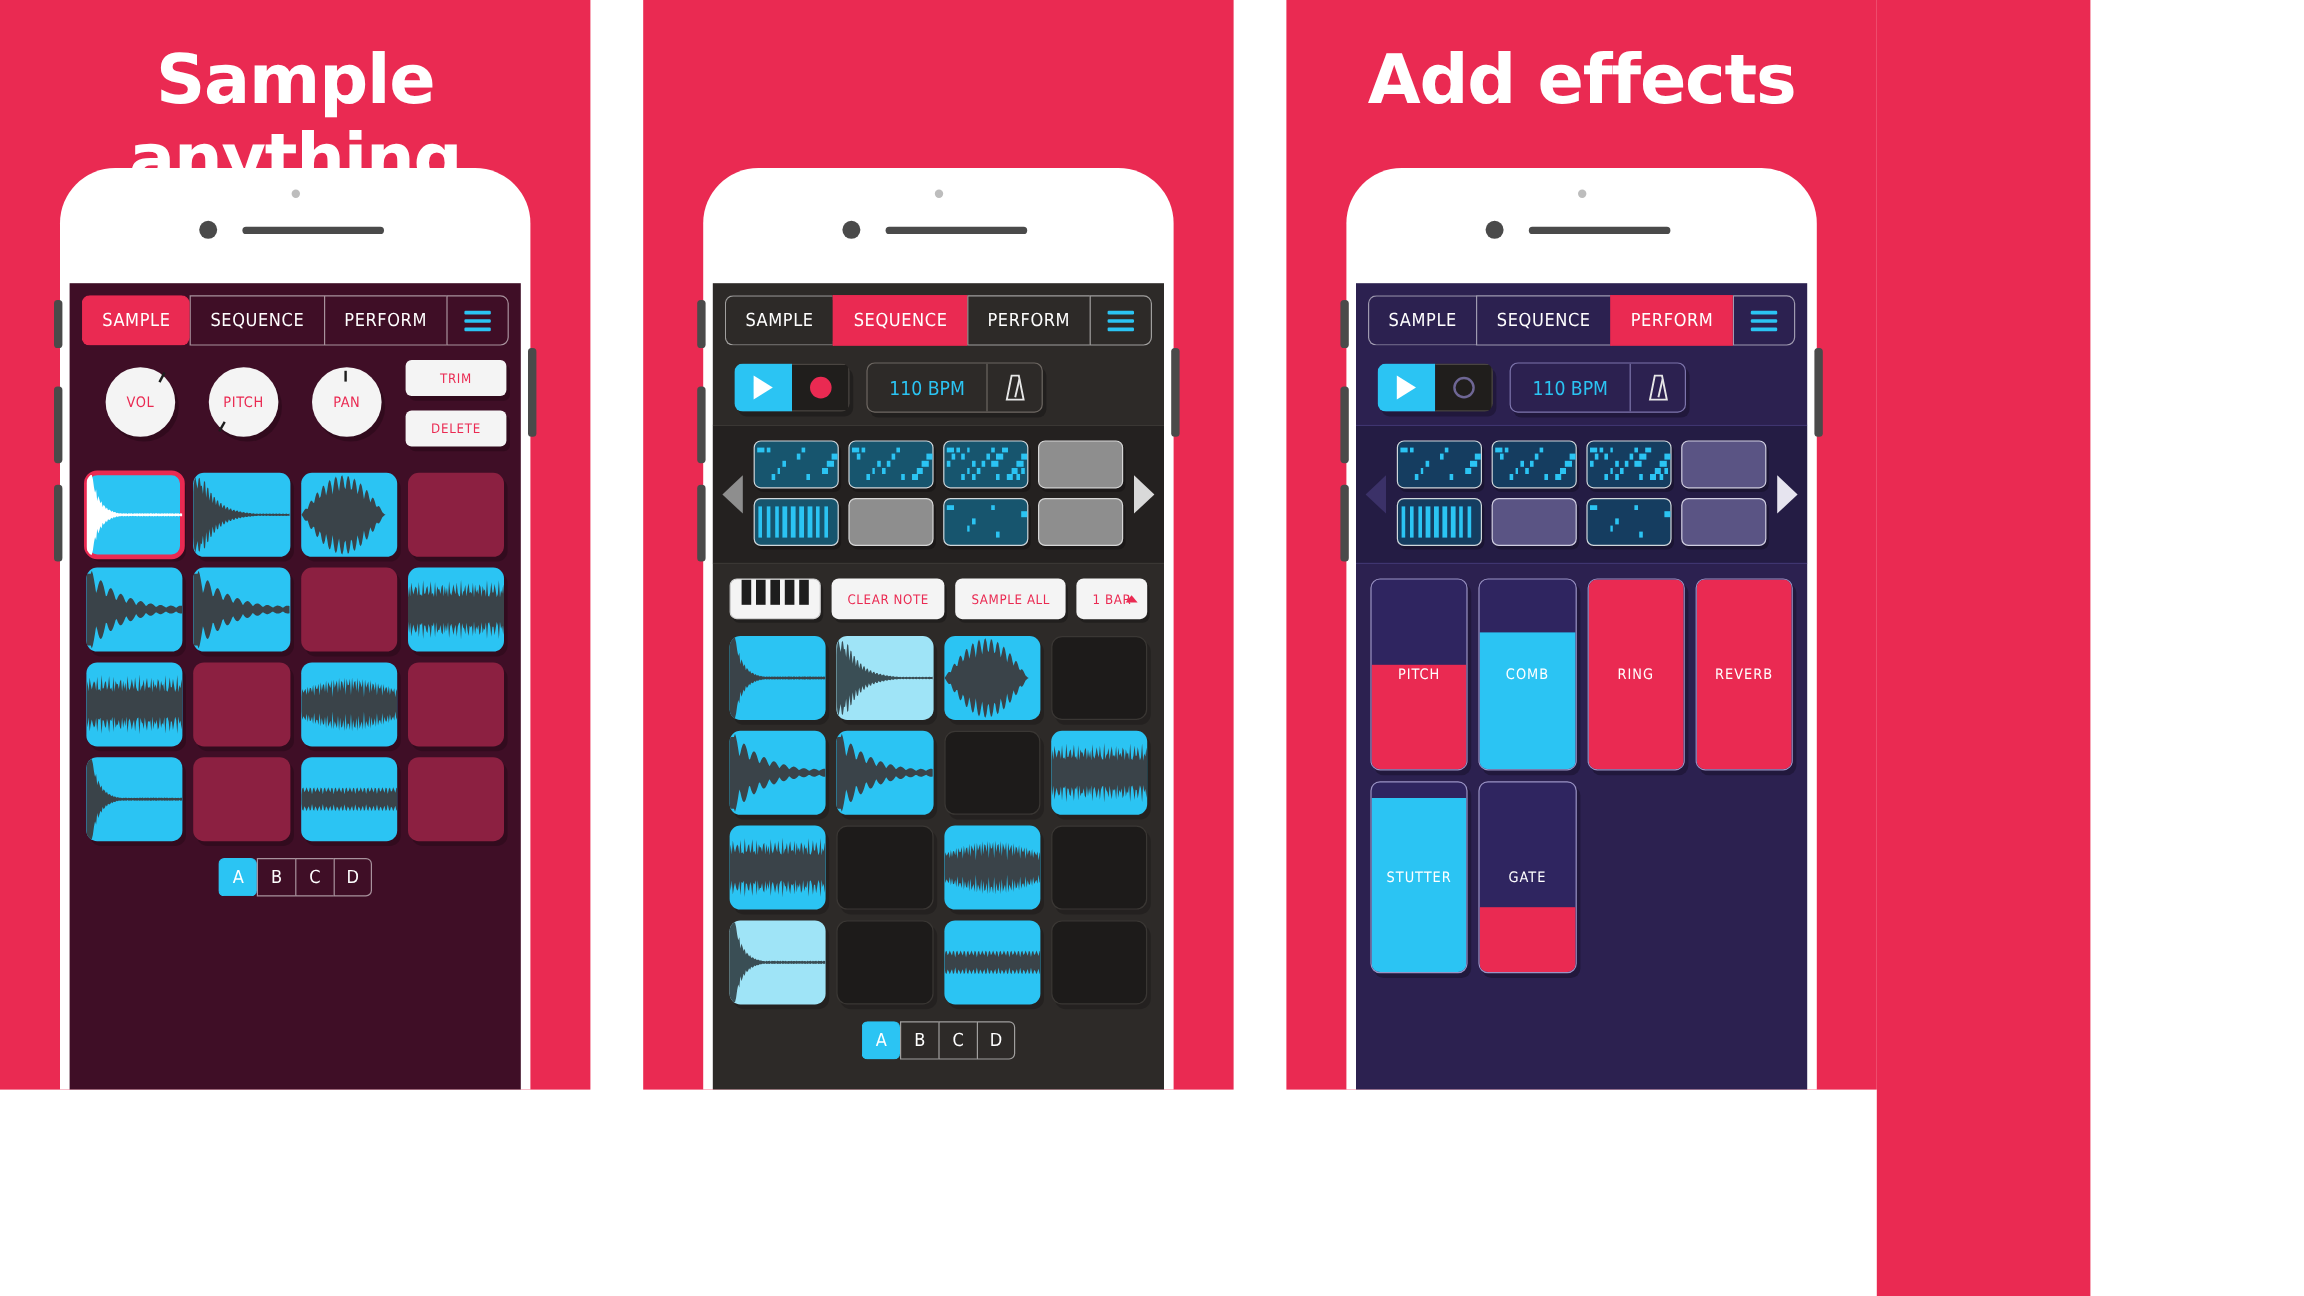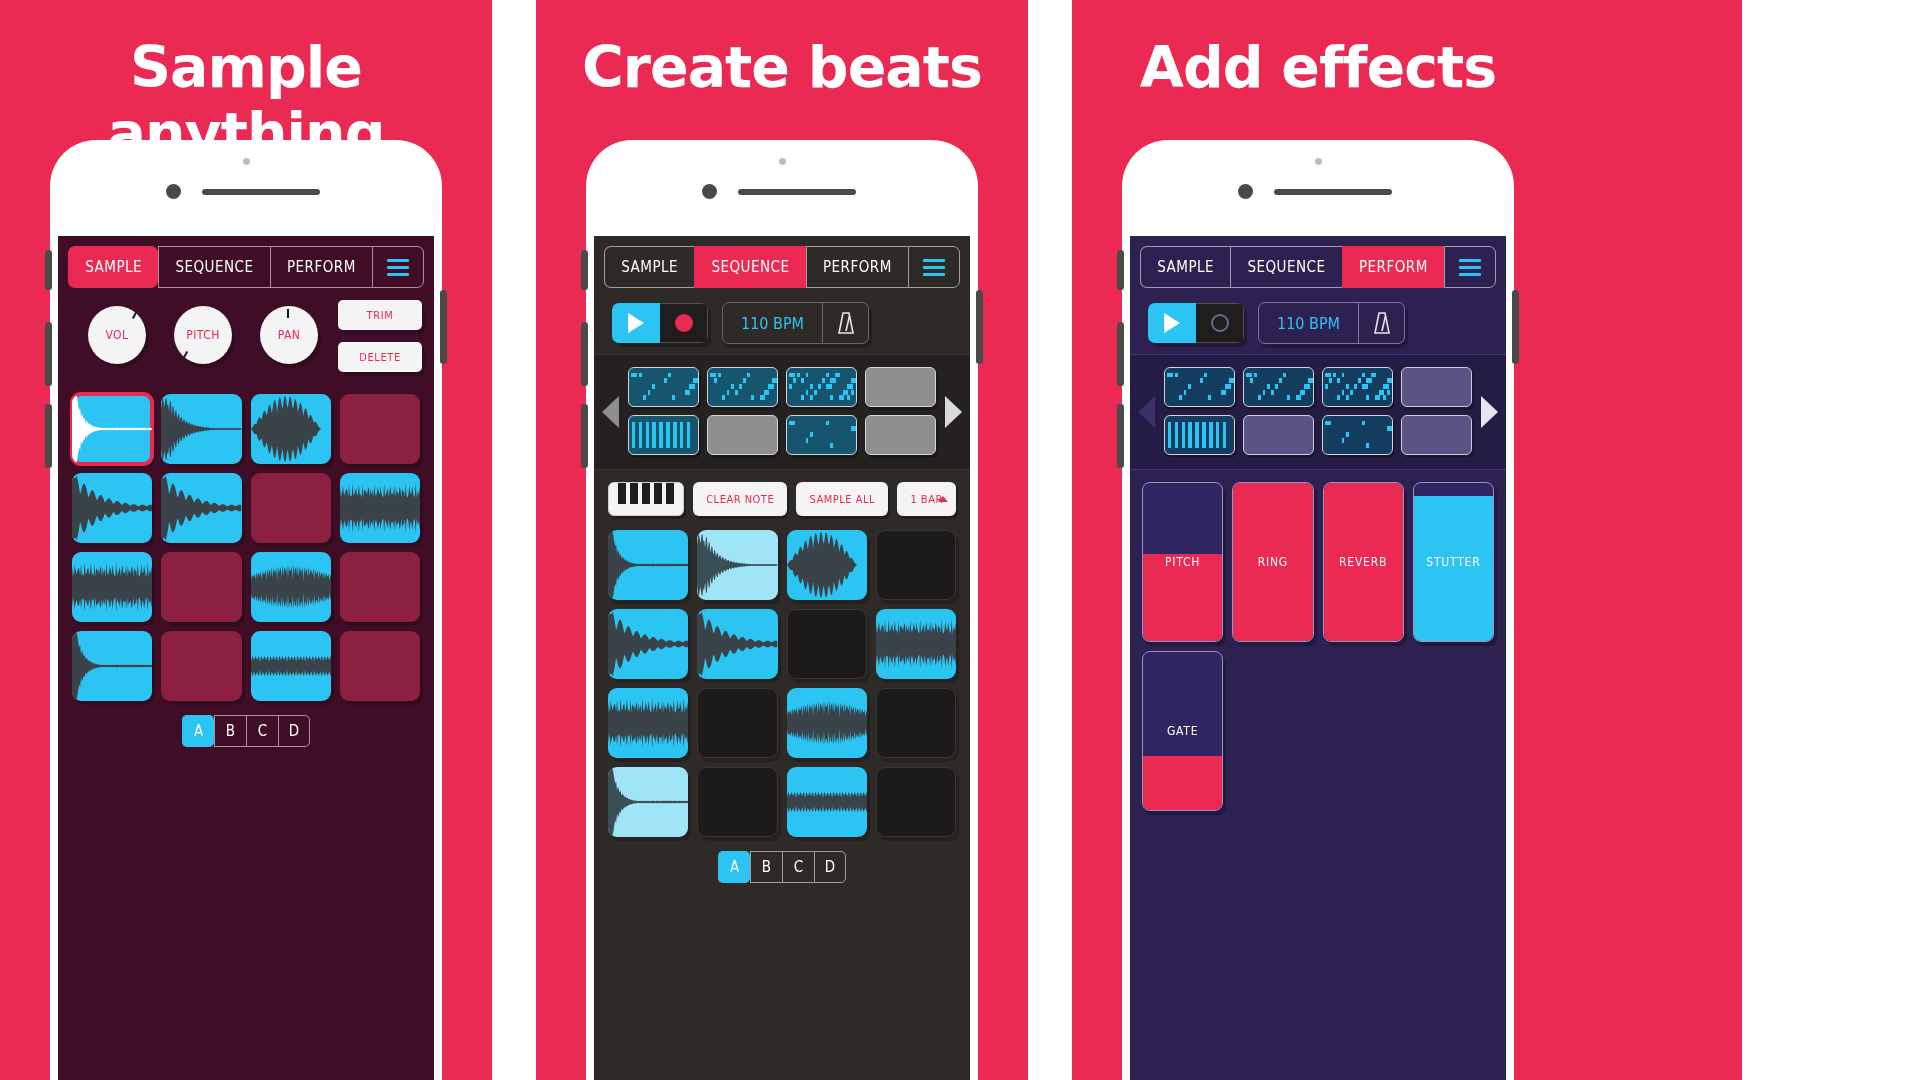--- a/index.html
+++ b/index.html
@@ -8,21 +8,21 @@
     background: #ffffff;
     font-family: "Liberation Sans", sans-serif;
     overflow: hidden;
     position: relative;
   }
   .stage { position: absolute; inset: 0; display: flex; }
 
   
   .panel {
     position: relative;
-    height: 1080px;
+    height: 908px;
     background: #ea2a52;
     overflow: hidden;
     flex: 0 0 auto;
   }
   .panel.p1 { width: 492px; }
   .gap { width: 44px; height: 1080px; background: #ffffff; flex: 0 0 auto; }
   .panel.p2 { width: 492px; }
   .panel.p3 { width: 492px; }
   .edge { width: 178px; height: 1080px; background: #ea2a52; flex:0 0 auto;}
 
@@ -330,21 +330,20 @@
             <div class="b">C</div>
             <div class="b">D</div>
           </div>
       </div>
     </div>
   </div>
 
   <div class="gap"></div>
 
   <div class="panel p2">
-    <div class="headline">Create beats</div>
     <div class="phone">
       <div class="cam-dot"></div>
       <div class="speaker-dot"></div>
       <div class="speaker-bar"></div>
       <div class="btn-side btn-left-1"></div>
       <div class="btn-side btn-left-2"></div>
       <div class="btn-side btn-left-3"></div>
       <div class="btn-side btn-right-1"></div>
 
       <div class="screen s2">
@@ -677,20 +676,24 @@
               <div class="pat empty"></div>
             </div>
         </div>
 
         <div class="fxgrid" id="fx3">
             <div class="fx">
               <div class="fill" style="height: 55%; background: rgb(234, 42, 82);"></div>
               <span class="lbl">PITCH</span>
             </div>
             <div class="fx">
+              <div class="fill" style="height: 72%; background: rgb(43, 196, 243);"></div>
+              <span class="lbl">COMB</span>
+            </div>
+            <div class="fx">
               <div class="fill" style="height: 100%; background: rgb(234, 42, 82);"></div>
               <span class="lbl">RING</span>
             </div>
             <div class="fx">
               <div class="fill" style="height: 100%; background: rgb(234, 42, 82);"></div>
               <span class="lbl">REVERB</span>
             </div>
             <div class="fx">
               <div class="fill" style="height: 92%; background: rgb(43, 196, 243);"></div>
               <span class="lbl">STUTTER</span>

